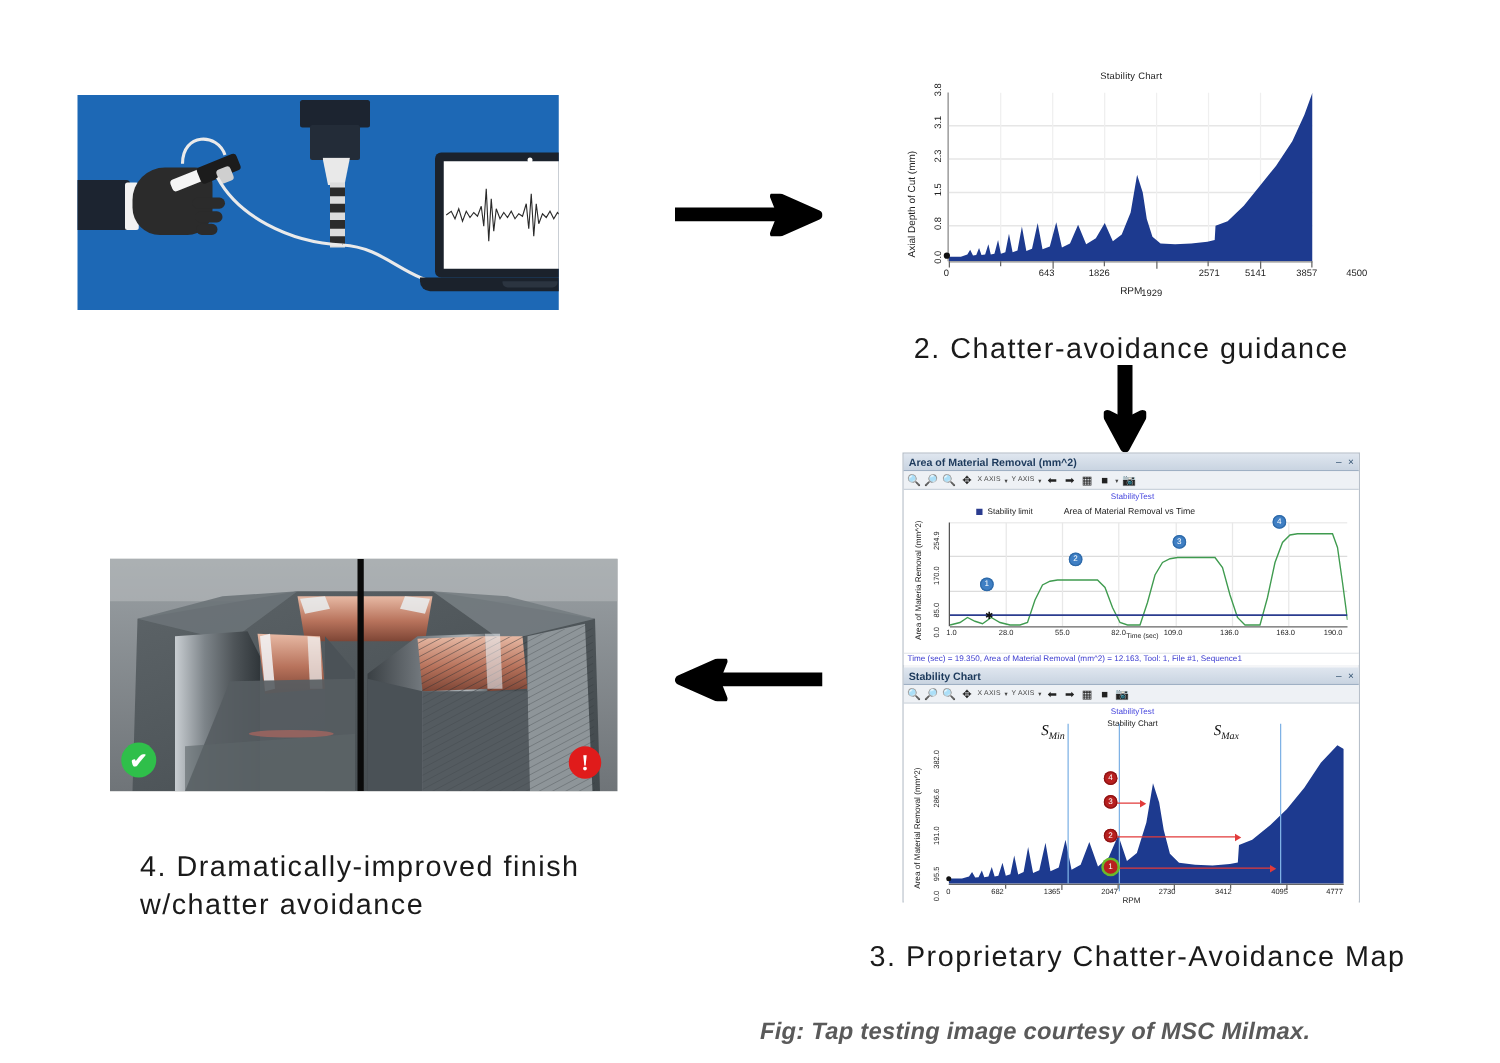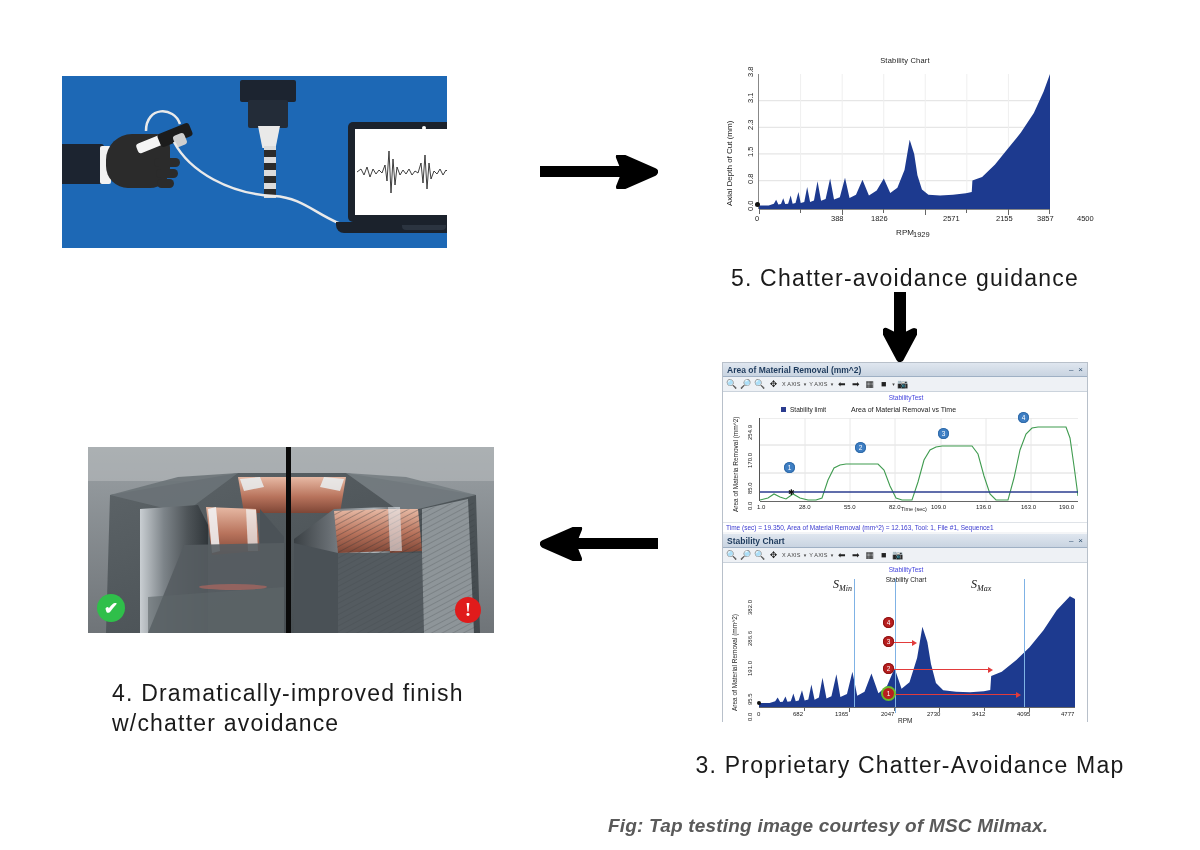--- a/index.html
+++ b/index.html
@@ -208,31 +208,31 @@
         <div class="abs" style="left:41px;top:135px;width:1px;height:4px;background:#666;"></div>
         <div class="abs" style="left:83px;top:135px;width:1px;height:6px;background:#666;"></div>
         <div class="abs" style="left:124px;top:135px;width:1px;height:4px;background:#666;"></div>
         <div class="abs" style="left:166px;top:135px;width:1px;height:6px;background:#666;"></div>
         <div class="abs" style="left:207px;top:135px;width:1px;height:4px;background:#666;"></div>
         <div class="abs" style="left:249px;top:135px;width:1px;height:6px;background:#666;"></div>
         <div class="abs" style="left:290px;top:135px;width:1px;height:5px;background:#666;"></div>
      </div>
 
      <div class="abs tickh" style="left:40px;top:158px;">0</div>
-     <div class="abs tickh" style="left:116px;top:158px;">388</div>
+     <div class="abs tickh" style="left:116px;top:158px;">643</div>
      <div class="abs tickh" style="left:156px;top:158px;">1826</div>
      <div class="abs tickh" style="left:198px;top:174px;">1929</div>
-     <div class="abs tickh" style="left:228px;top:158px;">2571</div>
-     <div class="abs tickh" style="left:281px;top:158px;">2155</div>
+     <div class="abs tickh" style="left:244px;top:158px;">2571</div>
+     <div class="abs tickh" style="left:281px;top:158px;">5141</div>
      <div class="abs tickh" style="left:322px;top:158px;">3857</div>
      <div class="abs tickh" style="left:362px;top:158px;">4500</div>
      <div class="abs p2-xlabel" style="left:0;top:172px;width:380px;text-align:center;">RPM</div>
   </div>
 
-  <div class="abs caption" style="left:655px;top:263px;width:500px;text-align:center;">5. Chatter-avoidance guidance</div>
+  <div class="abs caption" style="left:655px;top:263px;width:500px;text-align:center;">2. Chatter-avoidance guidance</div>
 
   <div class="abs" style="left:883px;top:292px;">
      <svg class="arrow-down" viewBox="0 0 34 70">
        <rect x="11" y="0" width="12" height="48" fill="#000"></rect>
        <path d="M3 40 L17 66 L31 40 L17 47 Z" fill="#000" stroke="#000" stroke-width="8" stroke-linejoin="round"></path>
      </svg>
   </div>
 
   <div class="abs" id="panel3">
 

